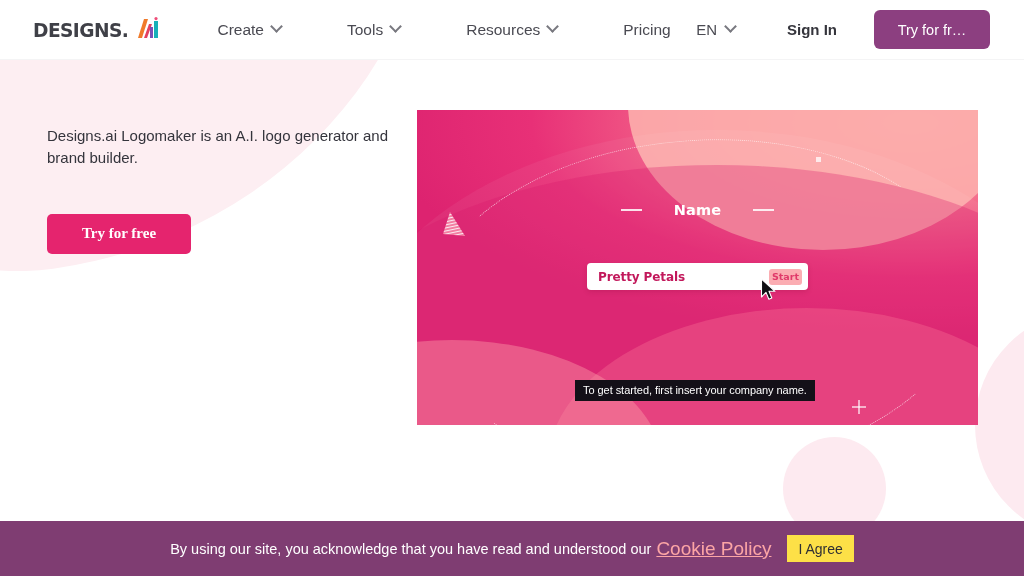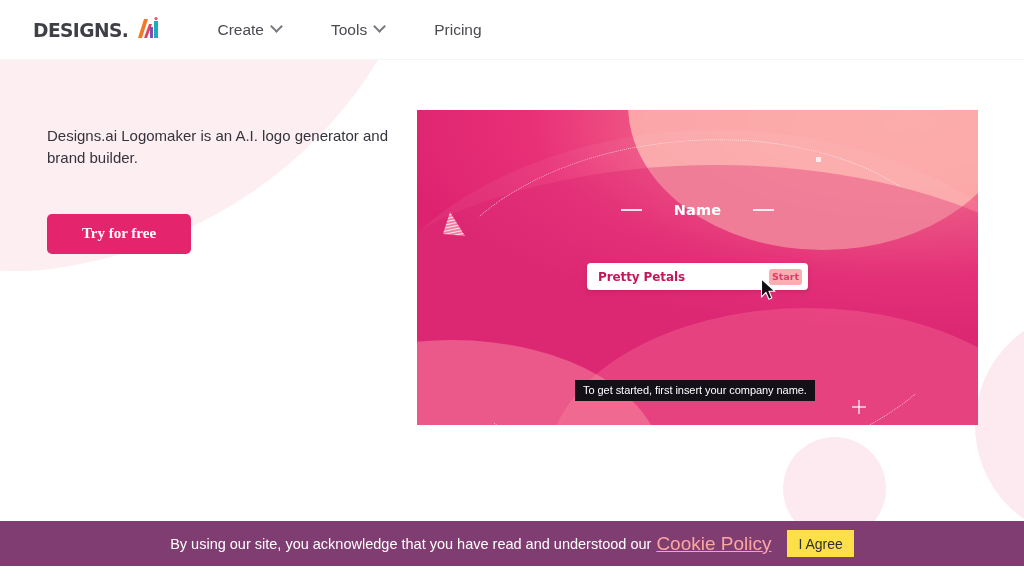--- a/index.html
+++ b/index.html
@@ -83,21 +83,21 @@
     line-height: 1;
     transform: scaleX(0.93);
     transform-origin: left center;
   }
   .brand-mark { margin-left: 1px; display: block; }
 
   .main-nav {
     display: flex;
     align-items: center;
     margin-left: 55px;
-    gap: 0;
+    gap: 16px;
   }
   .nav-item {
     display: flex;
     align-items: center;
     gap: 8px;
     padding: 8px 0;
     margin-right: 50px;
     color: #4a4a52;
     font-size: 15.5px;
     cursor: pointer;
@@ -373,21 +373,21 @@
     top: 168px;
     z-index: 5;
   }
 
   
   .cookie-bar {
     position: absolute;
     left: 0;
     top: 521px;
     width: 1024px;
-    height: 45px;
+    height: 55px;
     background: #7f3d72;
     display: flex;
     align-items: center;
     justify-content: center;
     z-index: 40;
   }
   .cookie-text {
     color: #ffffff;
     font-size: 14.5px;
     margin-right: 5px;
@@ -438,24 +438,36 @@
   <nav class="main-nav">
     <div class="nav-item">
       <span>Create</span>
       <i class="chev"></i>
     </div>
     <div class="nav-item">
       <span>Tools</span>
       <i class="chev"></i>
     </div>
     <div class="nav-item">
+      <span>Resources</span>
+      <i class="chev"></i>
+    </div>
+    <div class="nav-item">
       <span>Pricing</span>
     </div>
   </nav>
 
+  <div class="header-right">
+    <div class="lang-select">
+      <span>EN</span>
+      <i class="chev"></i>
+    </div>
+    <a class="signin-link">Sign In</a>
+    <button class="try-btn-header">Try for fr…</button>
+  </div>
 
 </header>
 
 <section class="hero-copy">
   <p class="hero-sub">Designs.ai Logomaker is an A.I. logo generator and brand builder.</p>
   <button class="try-btn-hero">Try for free</button>
 </section>
 
 <section class="hero-panel">
 

